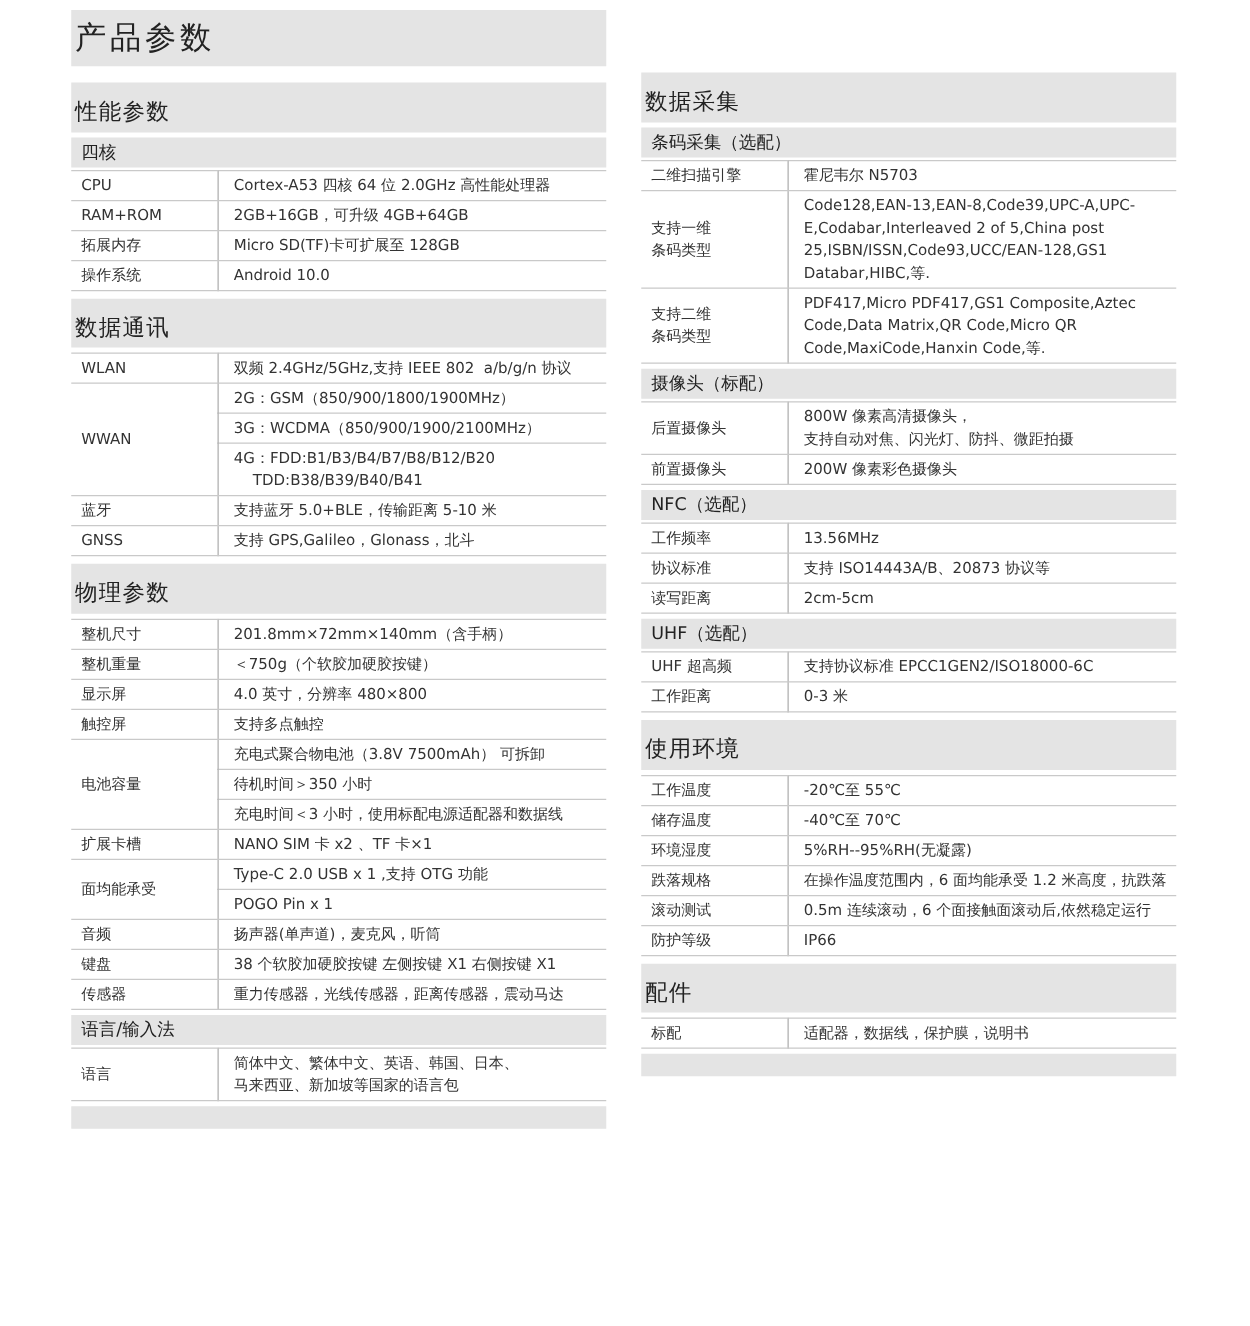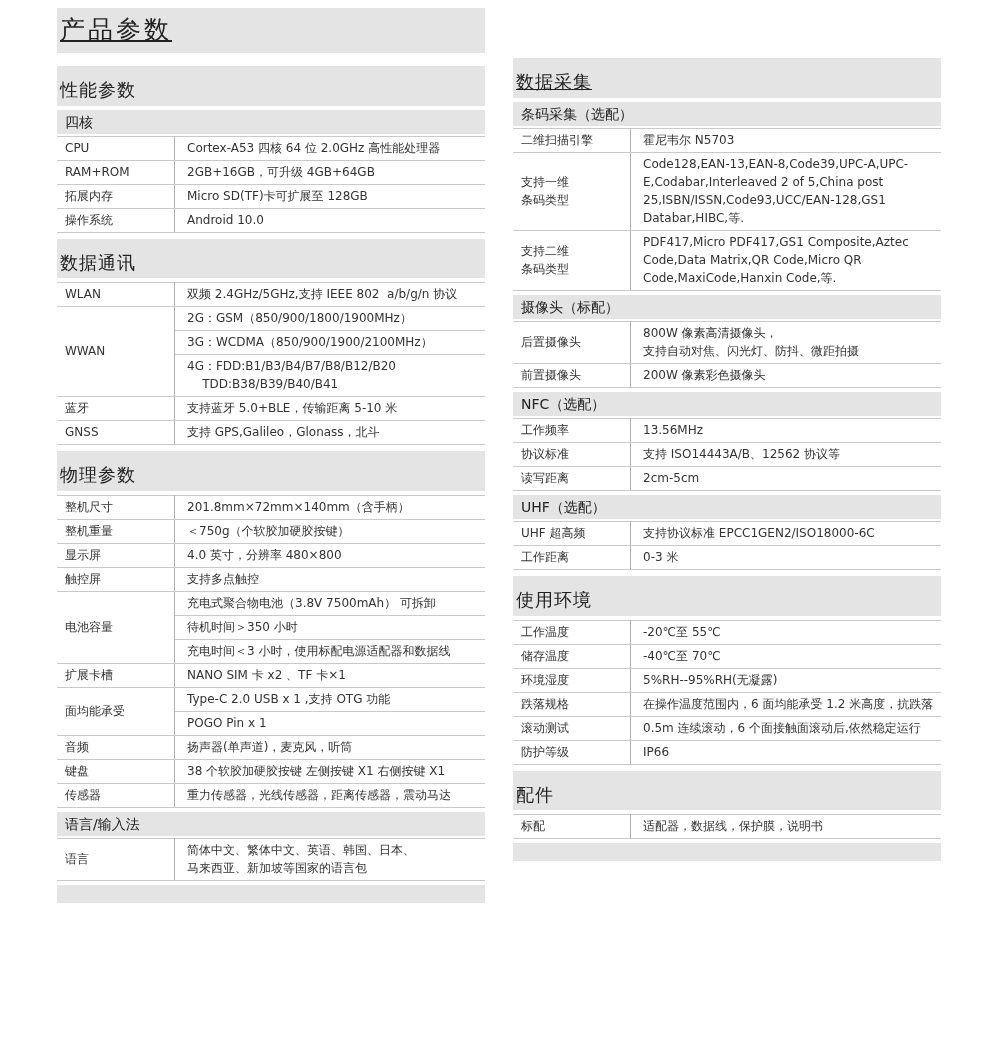--- a/index.html
+++ b/index.html
@@ -15,21 +15,21 @@
   .page-title{
     font-size:25px;line-height:1.25;letter-spacing:3px;
     padding:6px 6px 8px 3px;margin:0 0 13px 0;
     font-family:"DejaVu Serif","Liberation Serif",serif;
   }
   .section-header{
     font-size:18px;line-height:1.25;letter-spacing:1px;
     padding:13px 6px 4px 3px;margin:6px 0 4px 0;
     font-family:"DejaVu Serif","Liberation Serif",serif;
   }
-  .col .band:first-child{margin-top:0;text-decoration:underline;}
+  .col .band:first-child{margin-top:0;}
   .subsection-header{
     font-size:14px;line-height:1.3;
     padding:3px 6px 3px 8px;margin:4px 0 2px 0;
   }
   .spec-table{
     width:100%;border-collapse:collapse;table-layout:fixed;
     border-top:1px solid #c9c9c9;background:#ffffff;
   }
   .spec-table td{
     border-bottom:1px solid #c9c9c9;
@@ -202,21 +202,21 @@
         </table>
         <div class="band subsection-header">NFC（选配）</div>
         <table class="spec-table">
           <tbody>
             <tr>
               <td class="label" rowspan="1">工作频率</td>
               <td class="value">13.56MHz</td>
             </tr>
             <tr>
               <td class="label" rowspan="1">协议标准</td>
-              <td class="value">支持 ISO14443A/B、12562 协议等</td>
+              <td class="value">支持 ISO14443A/B、20873 协议等</td>
             </tr>
             <tr>
               <td class="label" rowspan="1">读写距离</td>
               <td class="value">2cm-5cm</td>
             </tr>
           </tbody>
         </table>
         <div class="band subsection-header">UHF（选配）</div>
         <table class="spec-table">
           <tbody>

